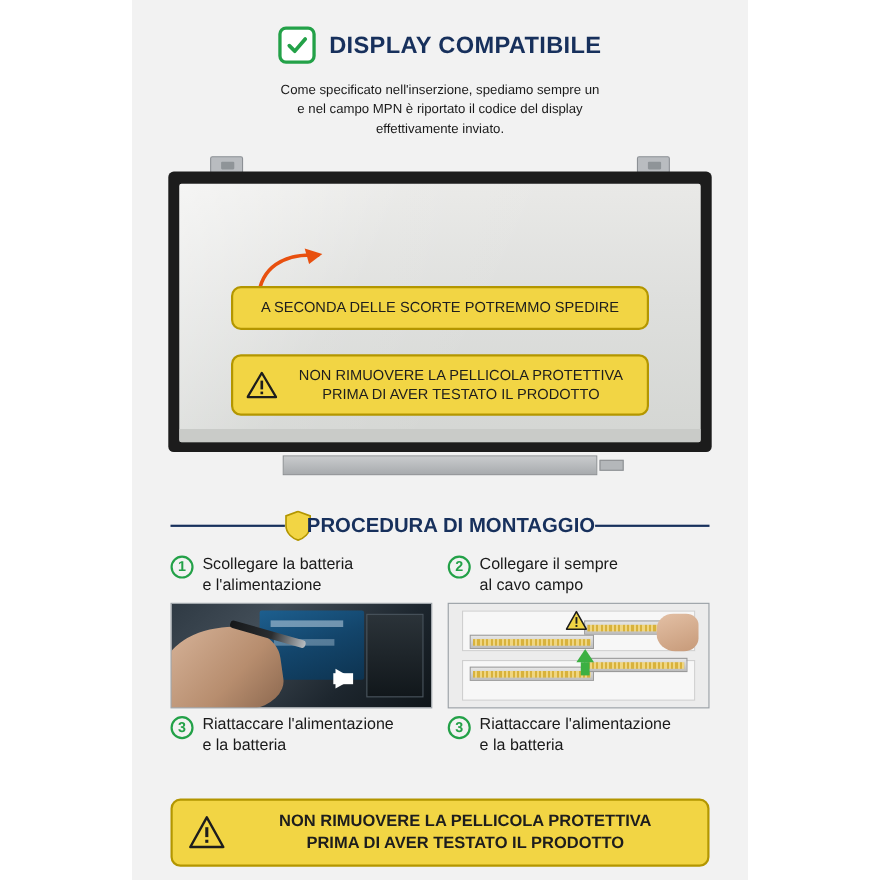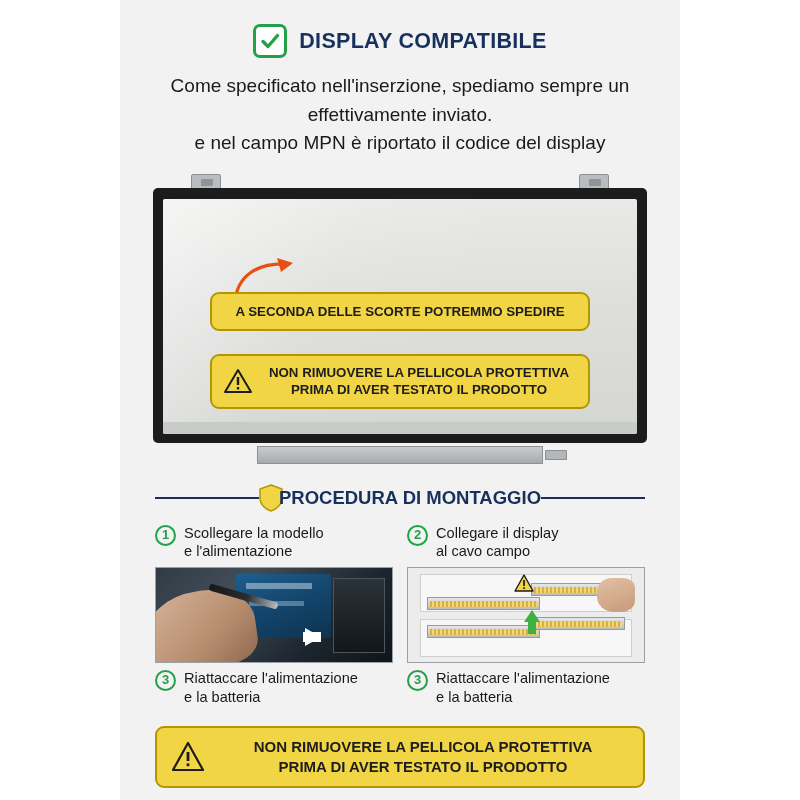--- a/index.html
+++ b/index.html
@@ -55,21 +55,21 @@
     font-weight: bold;
     color: #17305c;
     letter-spacing: 0.3px;
     text-align: center;
   }
 
   .intro {
     margin: 14px auto 0 auto;
     width: 490px;
     text-align: center;
-    font-size: 19px;
+    font-size: 12px;
     line-height: 1.5;
     color: #1a1a1a;
   }
 
   
   .panel-wrap {
     position: relative;
     margin: 16px auto 0 auto;
     width: 494px;
     height: 300px;
@@ -162,21 +162,21 @@
     position: absolute;
     left: 50%;
     transform: translateX(-50%);
     width: 380px;
     background: #f2d544;
     border: 2px solid #b39600;
     border-radius: 9px;
     box-sizing: border-box;
     text-align: center;
     color: #1d1d1d;
-    font-weight: bold;
+    font-weight: normal;
     font-size: 13.3px;
     line-height: 1.35;
     padding: 9px 10px;
   }
   .callout.one { top: 118px; }
   .callout.two {
     top: 180px;
     display: flex;
     align-items: center;
     gap: 10px;
@@ -186,21 +186,21 @@
   }
   .callout.two .callout-text { flex: 1; }
 
   .warn-tri { flex: 0 0 auto; }
 
   
   .section-head {
     display: flex;
     align-items: center;
     width: 490px;
-    margin: 10px auto 0 auto;
+    margin: 22px auto 0 auto;
   }
   .rule {
     flex: 1;
     height: 2px;
     background: #17305c;
   }
   .section-title {
     font-size: 18.5px;
     font-weight: bold;
     color: #17305c;
@@ -430,22 +430,22 @@
       <span class="check-badge">
         <svg width="22" height="22" viewBox="0 0 22 22" aria-hidden="true">
           <polyline points="4,11.5 9,16.5 18.5,5.5" fill="none" stroke="#23a148" stroke-width="3.4" stroke-linecap="round" stroke-linejoin="round"></polyline>
         </svg>
       </span>
       <span class="header-title">DISPLAY COMPATIBILE</span>
     </div>
 
     <div class="intro">
       <div>Come specificato nell'inserzione, spediamo sempre un</div>
+      <div>e nel campo MPN è riportato il codice del display</div>
       <div>effettivamente inviato.</div>
-      <div>e nel campo MPN è riportato il codice del display</div>
     </div>
 
     <div class="panel-wrap">
       <div class="clip left"></div>
       <div class="clip right"></div>
 
       <div class="screen-outer">
         <div class="screen-inner">
           <div class="screen-sheen"></div>
           <div class="screen-strip"></div>
@@ -484,29 +484,29 @@
       </svg>
       <span class="section-title">PROCEDURA DI MONTAGGIO</span>
       <span class="rule"></span>
     </div>
 
     <div class="steps">
 
       <div class="step-label">
         <span class="step-num">1</span>
         <span>
-          <span>Scollegare la modello</span><br>
+          <span>Scollegare la batteria</span><br>
           <span>e l'alimentazione</span>
         </span>
       </div>
 
       <div class="step-label">
         <span class="step-num">2</span>
         <span>
-          <span>Collegare il display</span><br>
+          <span>Collegare il sempre</span><br>
           <span>al cavo campo</span>
         </span>
       </div>
 
       <div class="photo laptop">
         <div class="mobo"></div>
         <div class="battery"></div>
         <div class="hand"></div>
         <div class="screwdriver"></div>
         <div class="white-arrow"></div>

